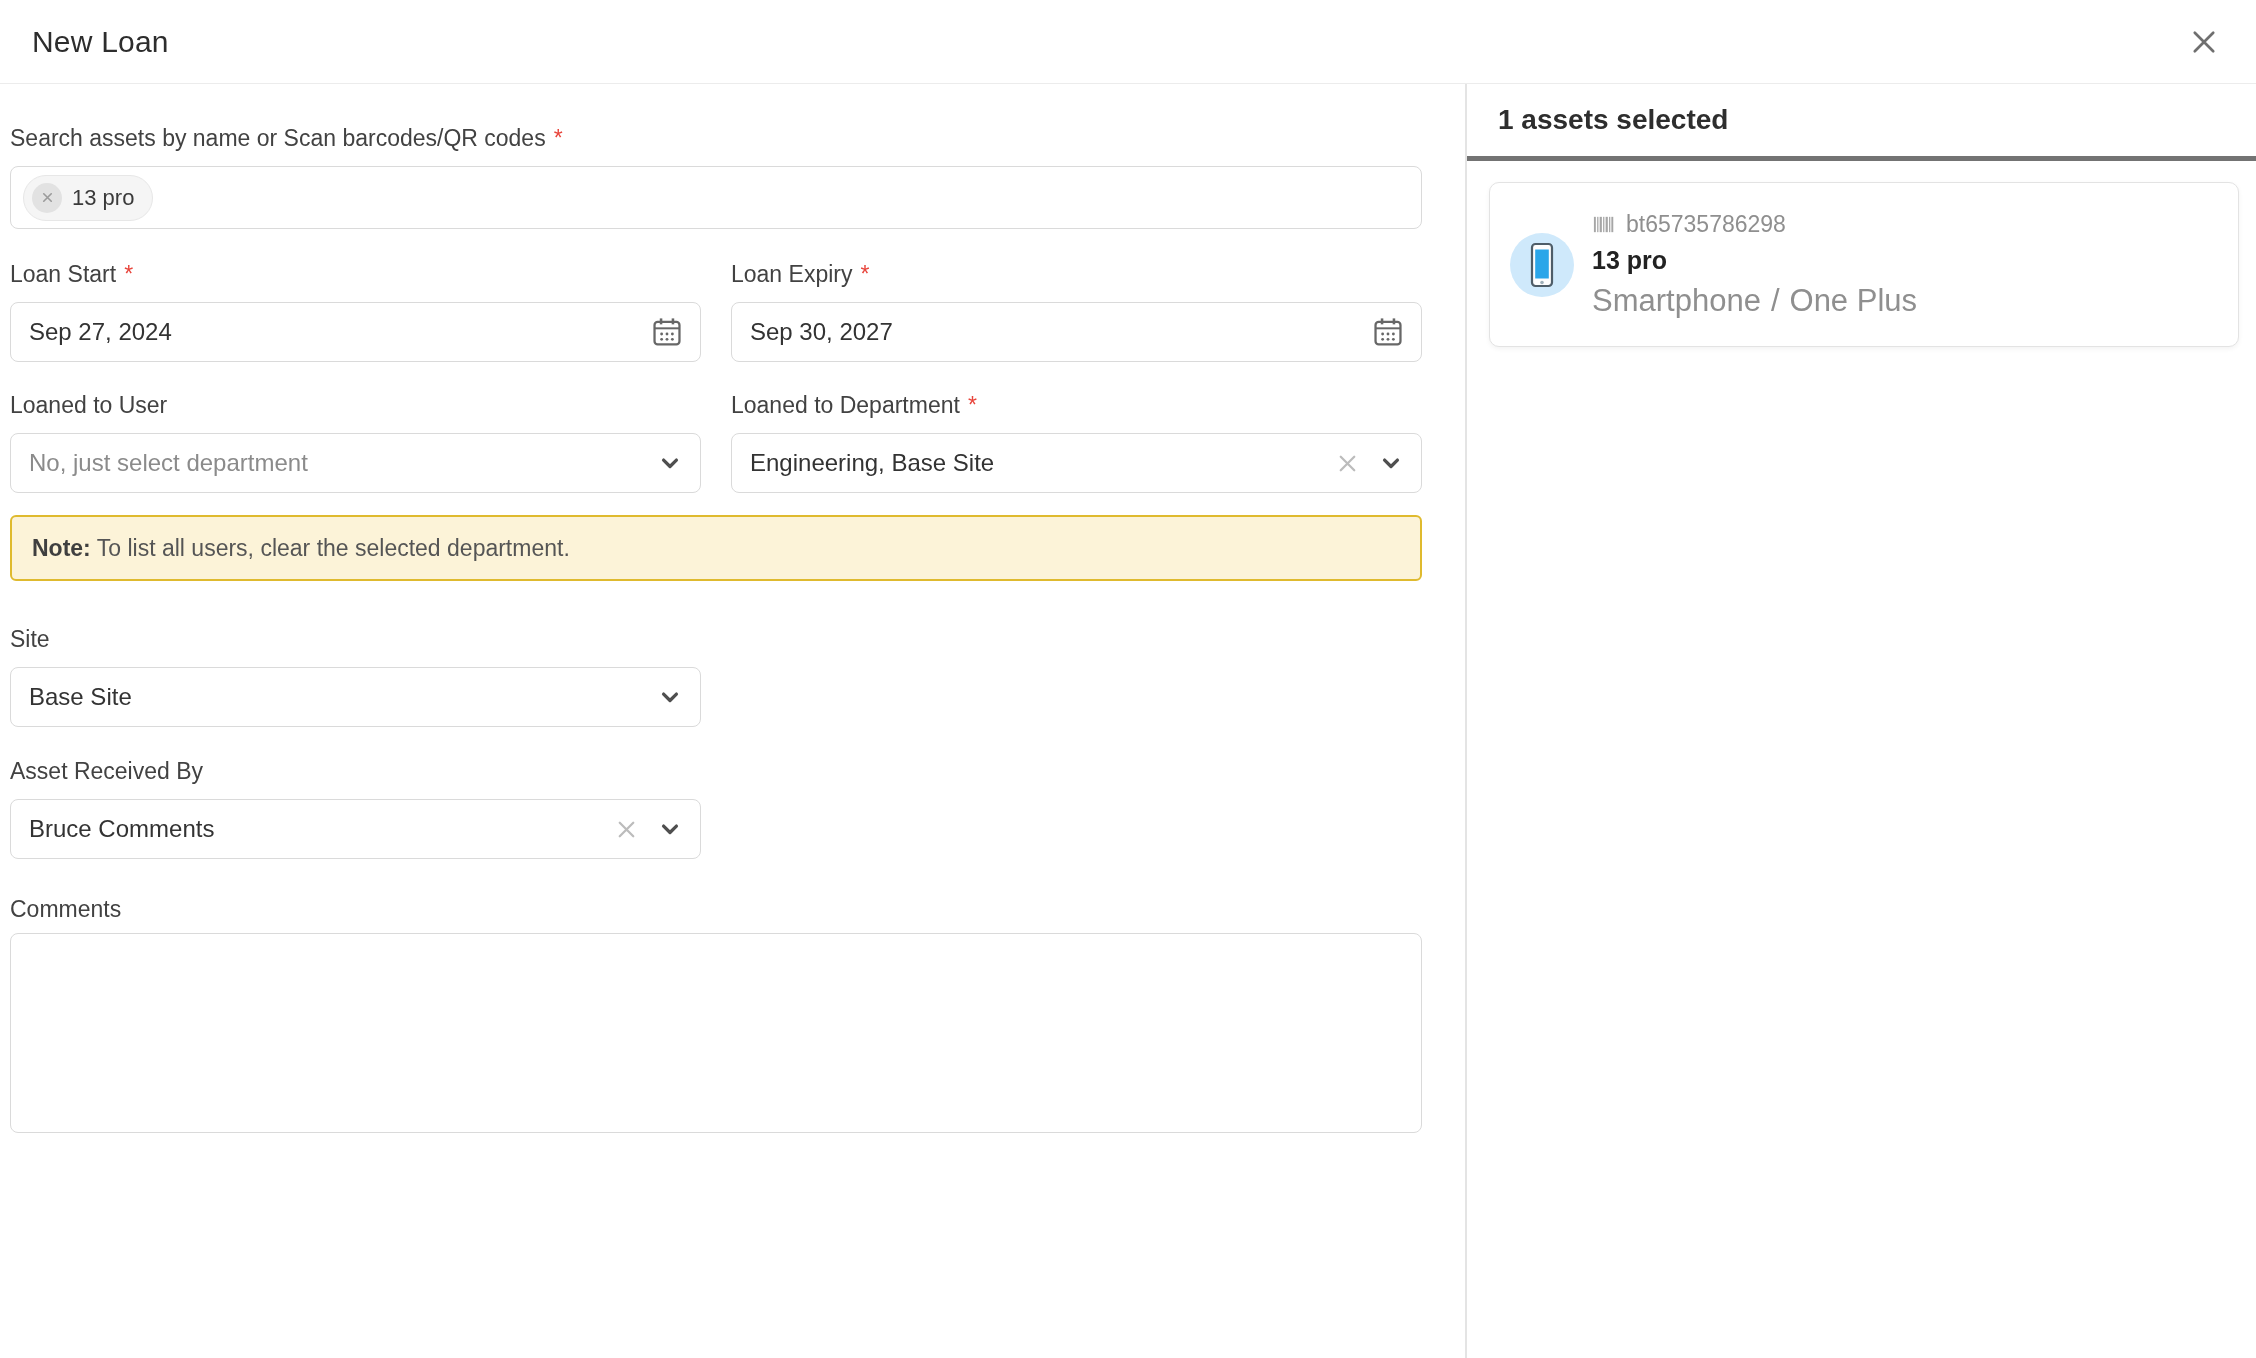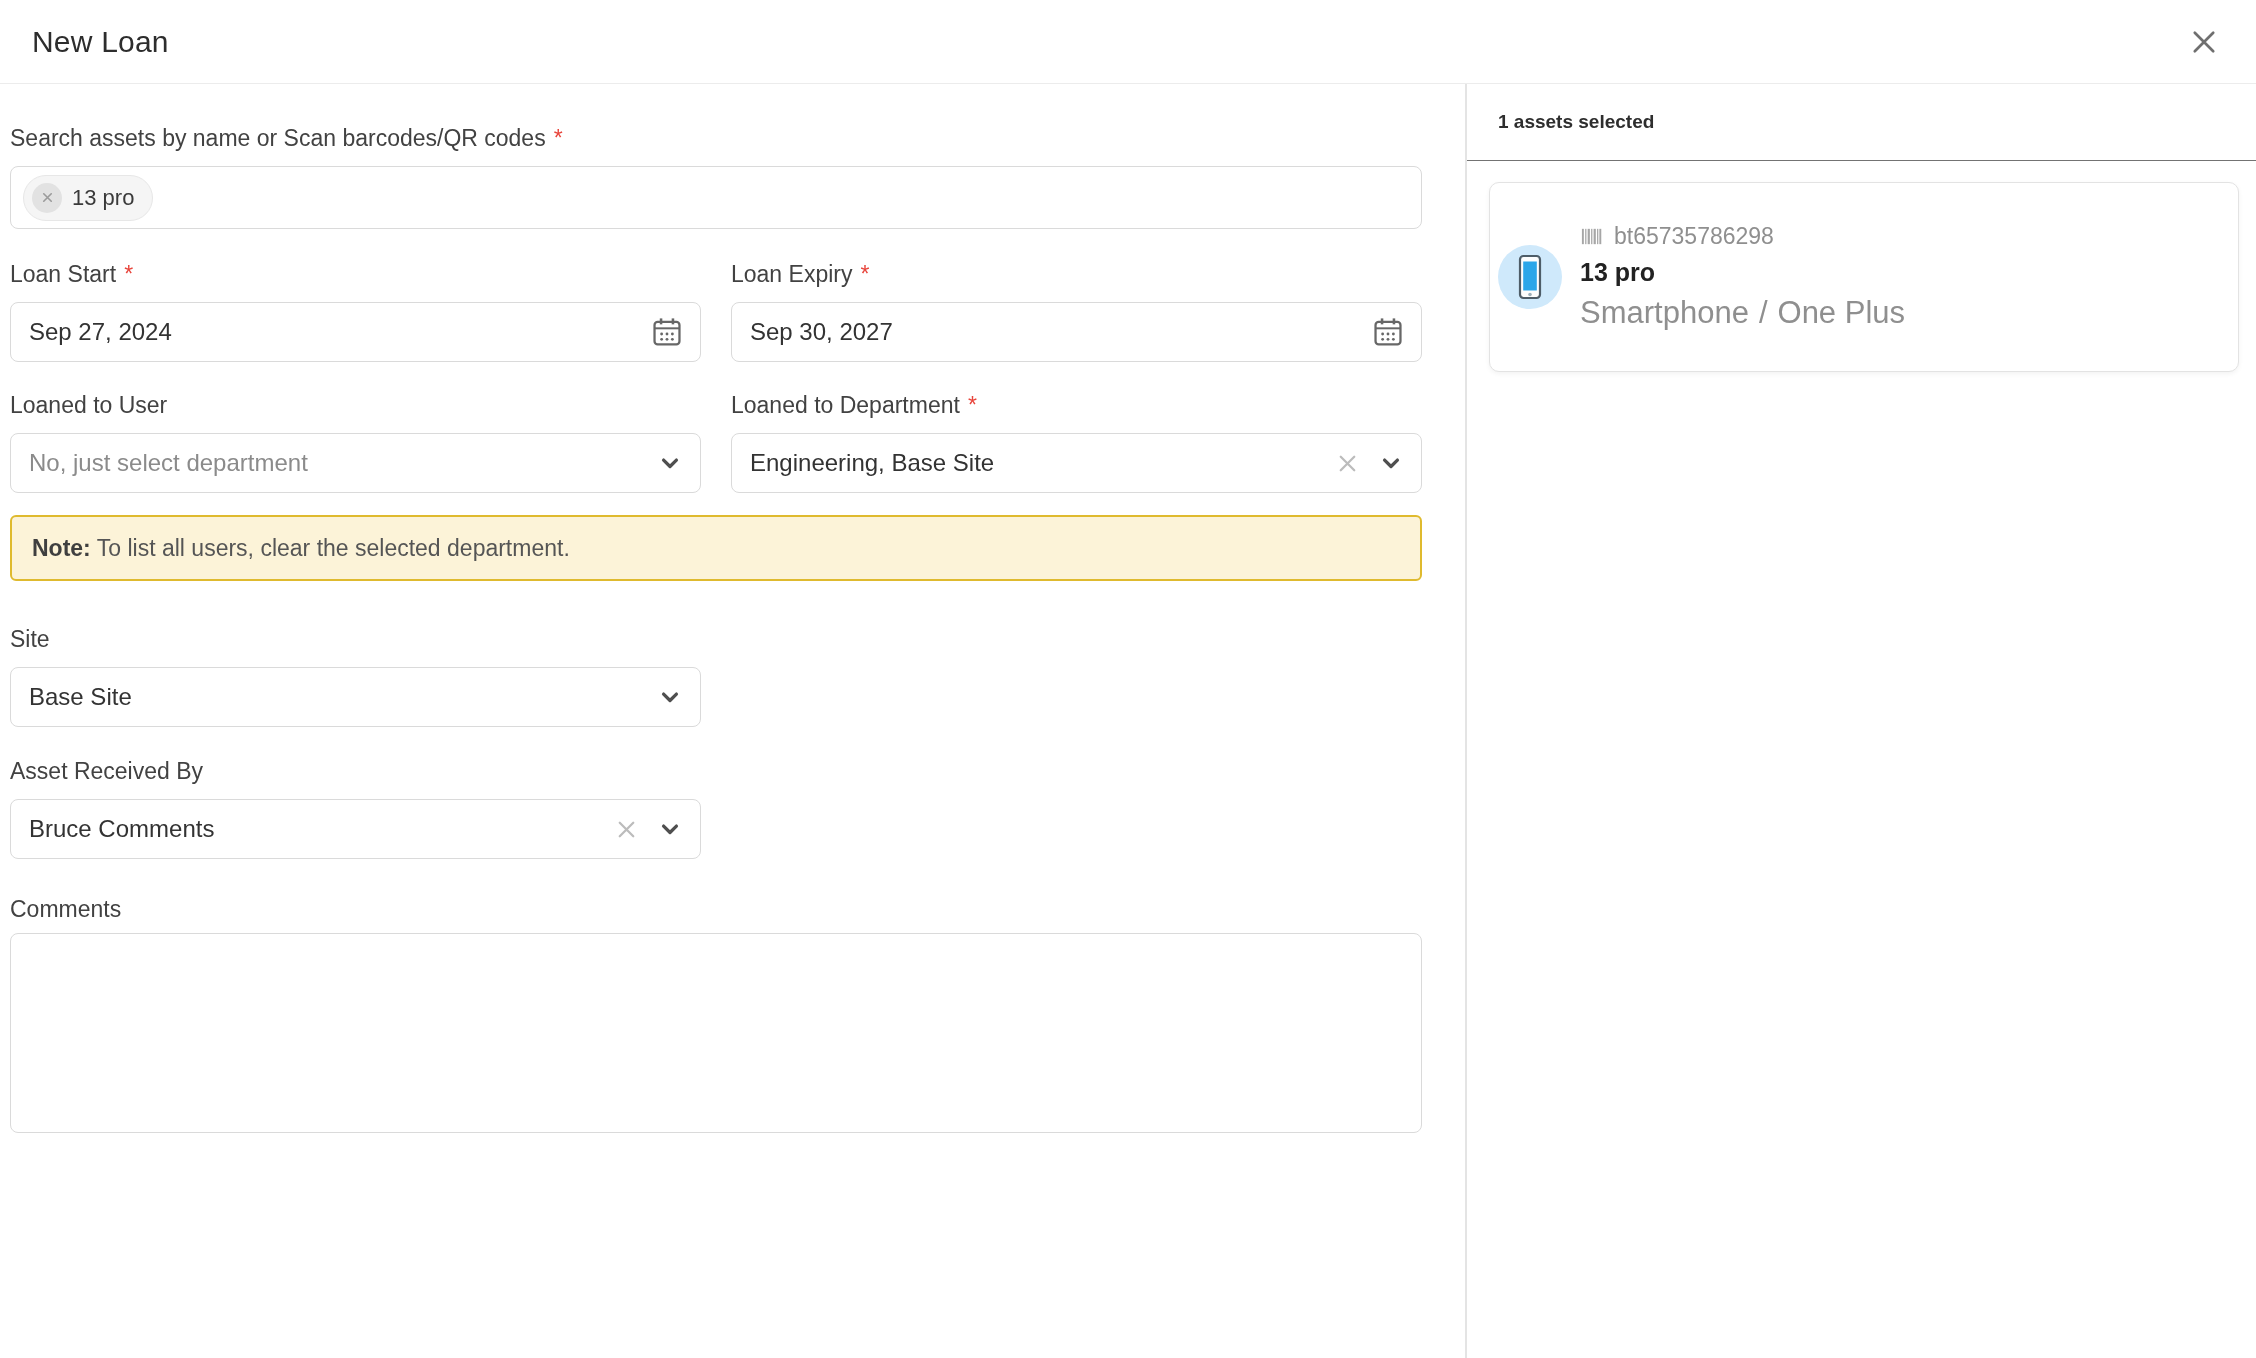--- a/index.html
+++ b/index.html
@@ -107,30 +107,30 @@
     font-size: 24px; cursor: pointer; border: none;
     font-family: Liberation Serif, serif;
   }
   .btn-save { width: 121px; background: #4180e8; color: #ffffff; }
   .btn-cancel { width: 144px; background: #f5f5f5; border: 1px solid #dcdcdc; color: #2e2e2e; }
   
   .panel { flex: 1; }
   .panel-header {
     height: 77px; display: flex; align-items: center;
     padding-left: 31px;
-    border-bottom: 1px solid #737373;
-    font-size: 19px; font-weight: 700; color: #2e2e2e;
+    border-bottom: 5px solid #737373;
+    font-size: 28px; font-weight: 700; color: #2e2e2e;
   }
   .asset-card {
     margin: 21px 0 0 22px;
-    width: 750px; height: 190px;
+    width: 750px; height: 165px;
     border: 1px solid #e3e3e3; border-radius: 10px;
     box-shadow: 0 2px 5px rgba(0,0,0,0.05);
     display: flex; align-items: center;
-    padding-left: 8px;
+    padding-left: 20px;
     background: #fff;
   }
   .avatar {
     width: 64px; height: 64px; border-radius: 50%;
     background: #cfe9fb;
     display: flex; align-items: center; justify-content: center;
     margin-right: 18px; flex: none;
   }
   .asset-rows { display: flex; flex-direction: column; }
   .asset-code-row { display: flex; align-items: center; gap: 11px; font-size: 23px; color: #8f8f8f; }

